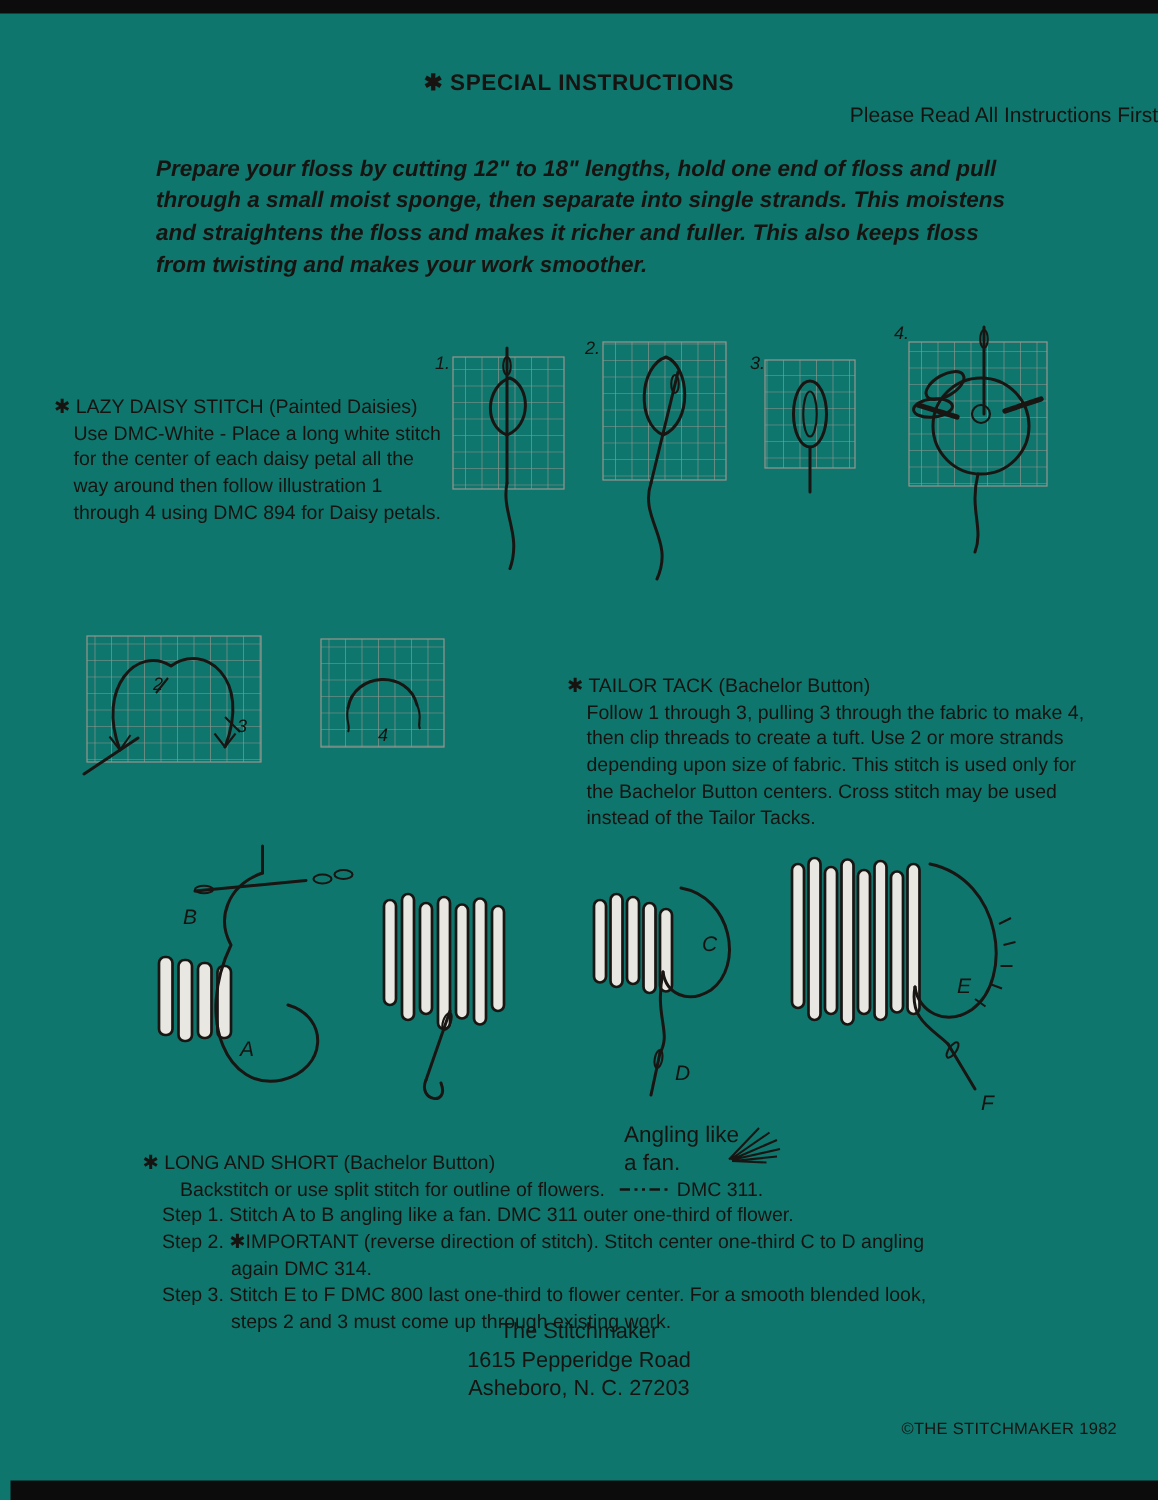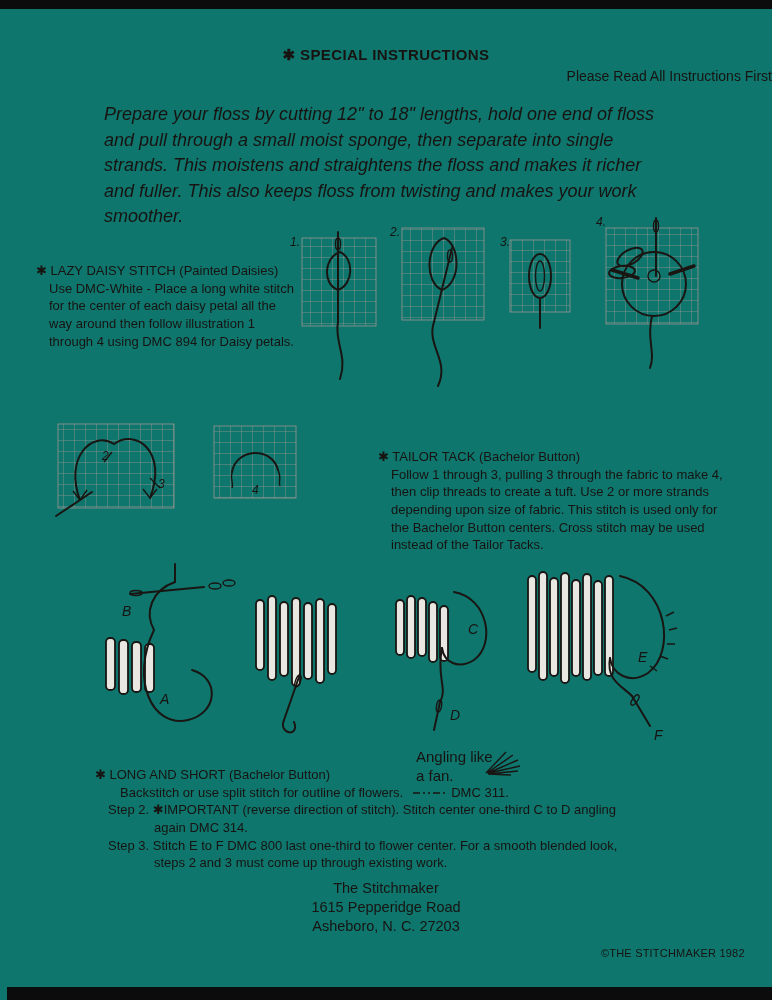--- a/index.html
+++ b/index.html
@@ -7,21 +7,21 @@
   body { font-family:"Liberation Sans", sans-serif; color:#171310; background:#b8b4ac; }
   .page { position:relative; width:772px; height:1000px; background:#0f766e; overflow:hidden; }
   .edge-top { position:absolute; top:0; left:0; width:100%; height:9px; background:#0c0c0c; }
   .edge-bottom { position:absolute; bottom:0; left:7px; right:0; height:13px; background:#0c0c0c; }
 
   .header { position:absolute; top:46px; left:0; width:100%; text-align:center; }
   .title { font-size:15px; font-weight:bold; letter-spacing:.4px; }
   .subtitle { font-size:14px; margin-top:4px;text-align:right; }
 
   .intro { position:absolute; left:104px; top:102px; width:568px;
-           font-size:18px; font-weight:normal; font-style:italic; line-height:1.42; }
+           font-size:15px; font-weight:bold; font-style:italic; line-height:1.42; }
 
   .textblock { font-size:13px; line-height:1.36; }
   .hang { padding-left:13px; }
   .hang .sec-title { text-indent:-13px; }
 
   .lazy    { position:absolute; left:36px;  top:262px; width:264px; }
   .tailor  { position:absolute; left:378px; top:448px; width:352px; }
   .longshort { position:absolute; left:95px; top:766px; width:524px; }
 
   .flowers-line { white-space:nowrap;margin-left:12px; }
@@ -290,20 +290,21 @@
   </div>
 
   <div class="longshort textblock hang">
     <div class="sec-title">✱ LONG AND SHORT (Bachelor Button)</div>
     <div class="flowers-line">
       <span>Backstitch or use split stitch for outline of flowers.</span><span class="dashdot"><svg width="34" height="8" viewBox="0 0 34 8">
             <line x1="0" y1="4" x2="34" y2="4" stroke="#171310" stroke-width="1.6" stroke-dasharray="7 3 2 3 2 3"></line>
           </svg></span><span>DMC 311.</span>
     </div>
     <div class="steps">
+      <div>Step 1.  Stitch A to B angling like a fan. DMC 311 outer one-third of flower.</div>
       <div>Step 2. ✱IMPORTANT (reverse direction of stitch). Stitch center one-third C to D angling again DMC 314.</div>
       <div>Step 3.  Stitch E to F DMC 800 last one-third to flower center. For a smooth blended look, steps 2 and 3 must come up through existing work.</div>
     </div>
   </div>
 
   <div class="footer">
     <div>The Stitchmaker</div>
     <div>1615 Pepperidge Road</div>
     <div>Asheboro, N. C. 27203</div>
   </div>

